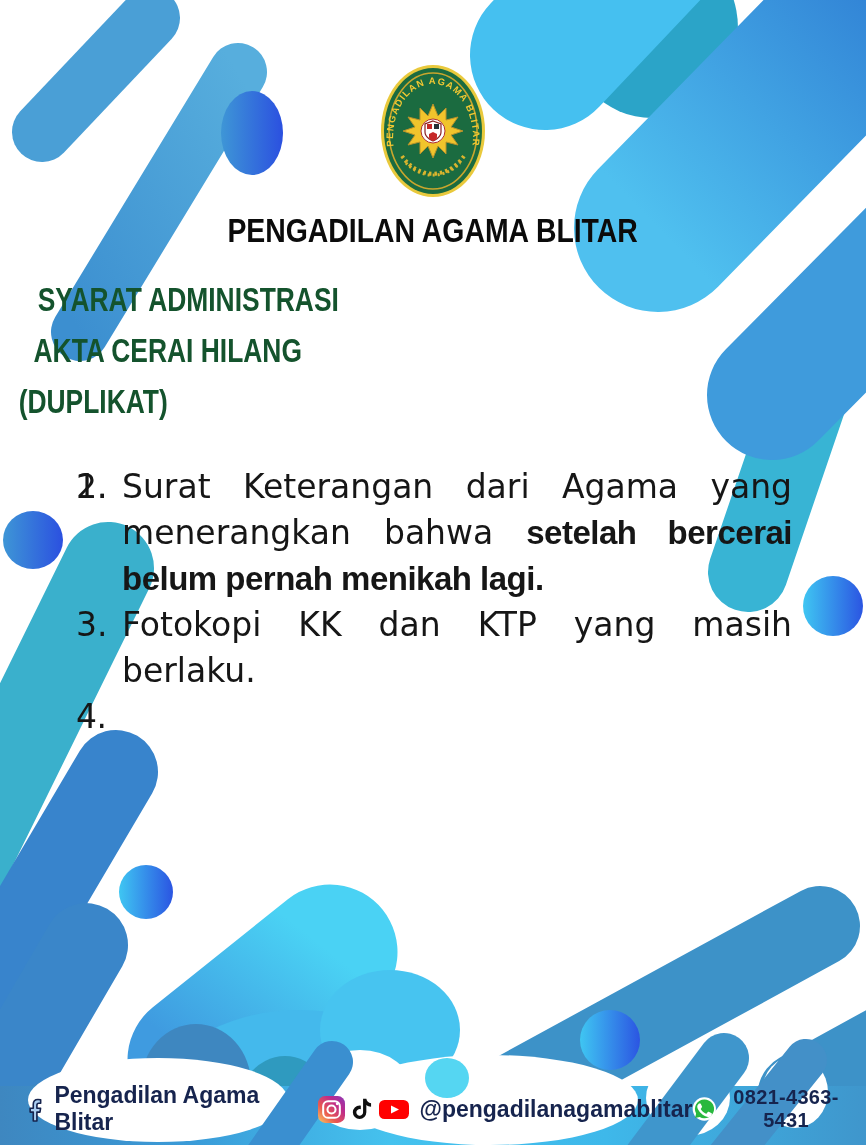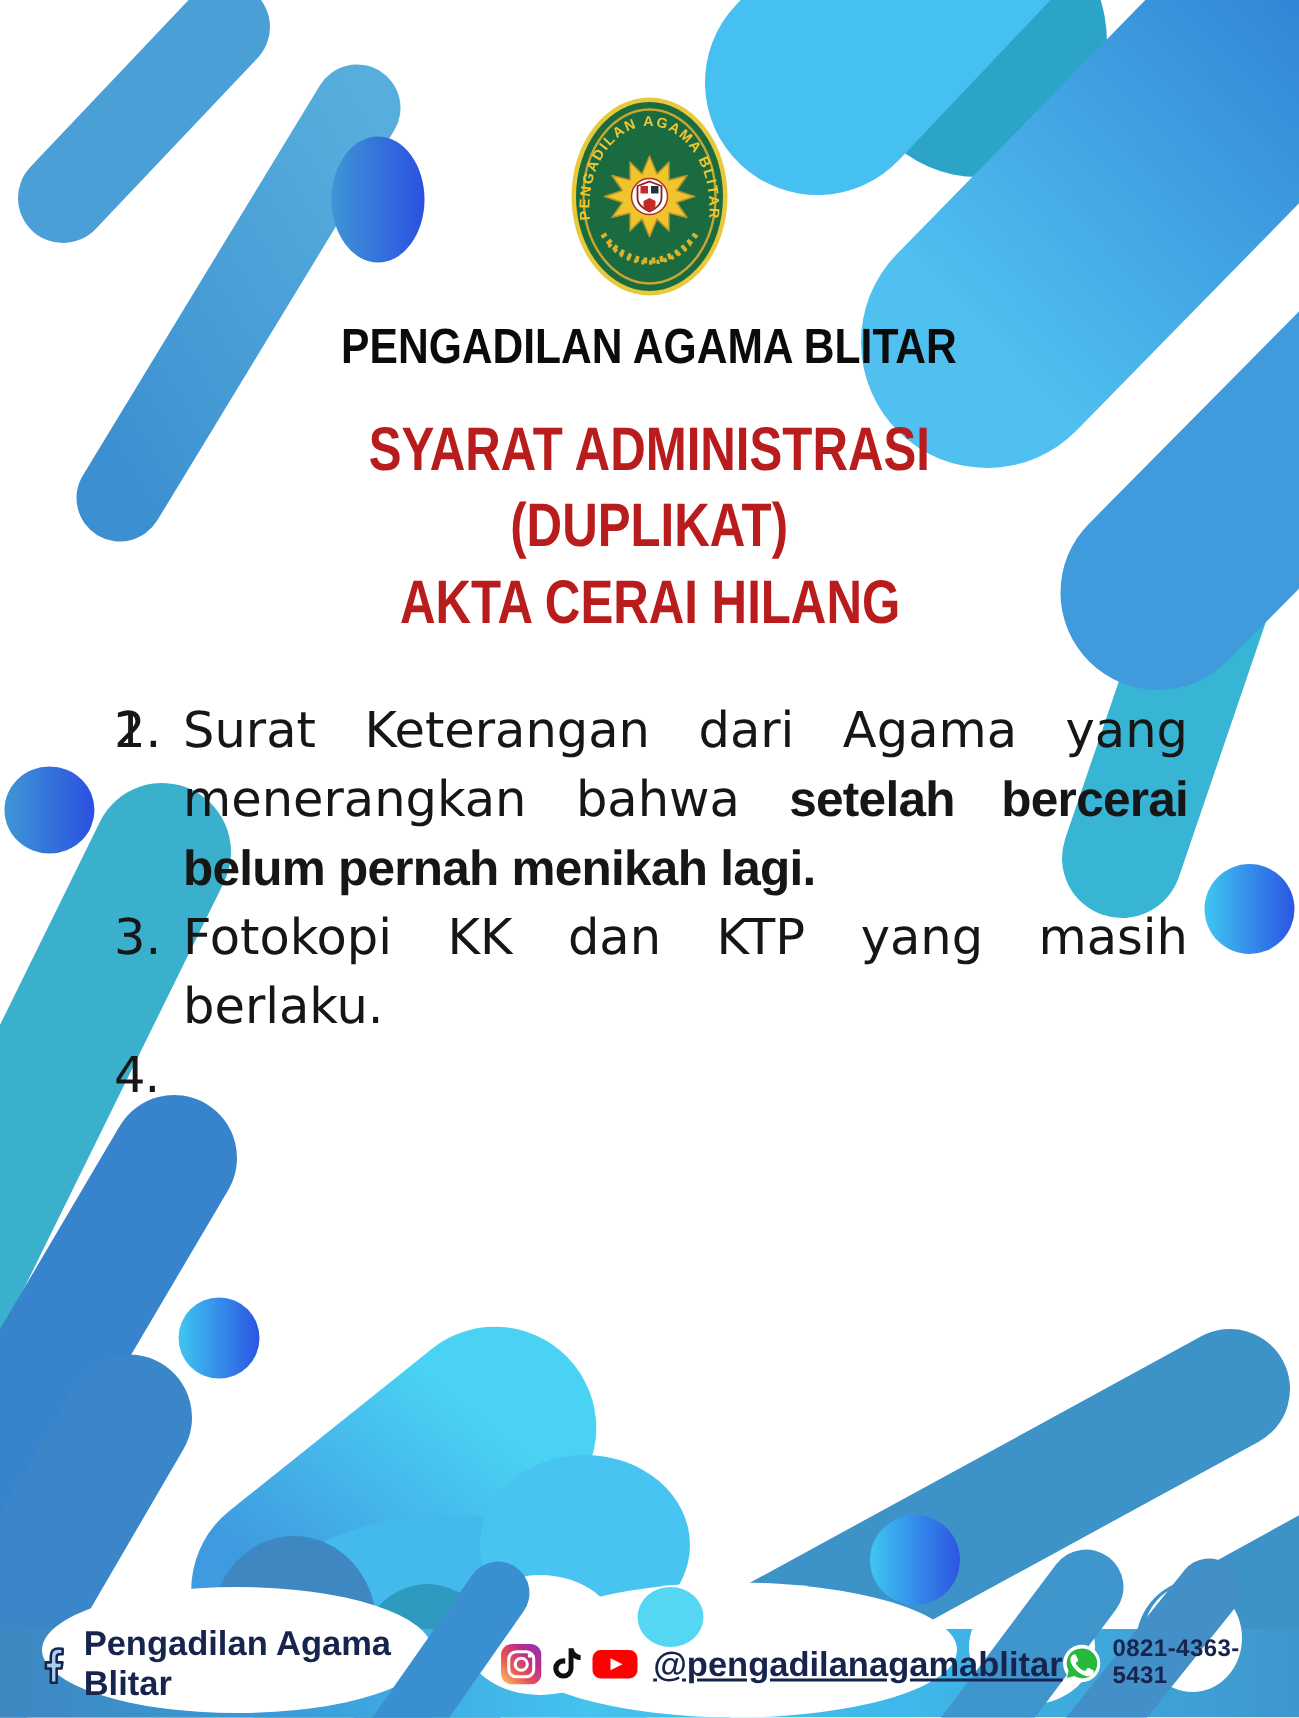--- a/index.html
+++ b/index.html
@@ -7,45 +7,45 @@
     width:866px;height:1145px;position:relative;overflow:hidden;
     background:#ffffff;font-family:"Liberation Sans",sans-serif;
   }
   .bg-svg{position:absolute;inset:0;z-index:0;}
   .logo{position:absolute;left:50%;top:64px;transform:translateX(-50%);z-index:2;}
   .org-name{
     position:absolute;top:211px;left:0;right:0;text-align:center;z-index:2;
     font-weight:bold;font-size:33px;line-height:40px;color:#0b0b0b;white-space:nowrap;
   }
   .main-title{
-    position:absolute;top:274px;left:0;right:0;text-align:center;z-index:2;
-    font-weight:bold;font-size:41px;line-height:51px;color:#b91c1c;white-space:nowrap;
+    position:absolute;top:274px;left:0;right:0;z-index:2;
+    font-weight:bold;font-size:33px;line-height:51px;color:#14532d;white-space:nowrap;
   }
   .squeeze{display:inline-block;transform:scaleX(.8);transform-origin:center;white-space:nowrap;}
   .squeeze-wide{display:inline-block;transform:scaleX(.86);transform-origin:center;white-space:nowrap;}
   .req-list{
     position:absolute;top:464px;left:76px;width:716px;z-index:2;margin:0;padding:0;list-style:none;
     font-family:"DejaVu Sans",sans-serif;font-size:33px;line-height:46px;color:#161616;
   }
   .req-item{position:relative;padding-left:46px;text-align:justify;text-justify:inter-word;}
   .req-item:last-child{letter-spacing:-0.6px;word-spacing:-3px;}
   .req-num{position:absolute;left:0;top:0;}
   .req-item strong{font-family:"Liberation Sans",sans-serif;font-weight:bold;letter-spacing:-0.5px;}
   .footer{
     position:absolute;left:0;right:0;bottom:0;height:64px;z-index:3;
     display:flex;align-items:center;box-sizing:border-box;padding:0 18px 8px 24px;
     color:#16244e;
   }
   .fb-group,.handle-group,.wa-group{display:flex;align-items:center;}
   .fb-group{gap:9px;}
   .footer-label{font-size:23px;font-weight:bold;}
   .icon-row{display:flex;align-items:center;gap:3px;margin-left:42px;}
-  .handle{font-size:23px;font-weight:bold;margin-left:9px;text-decoration:underline;}
+  .handle{font-size:23px;font-weight:bold;margin-left:9px;}
   .wa-group{margin-left:auto;gap:7px;}
-  .wa-number{font-size:16px;font-weight:bold;letter-spacing:0.3px;}
+  .wa-number{font-size:20px;font-weight:bold;letter-spacing:0.3px;text-align:center;}
   .icon{display:block;}
 </style>
 </head>
 <body>
 
 <svg class="bg-svg" width="866" height="1145" viewBox="0 0 866 1145" aria-hidden="true">
   <defs>
     <linearGradient id="gTL" x1="0" y1="1" x2="1" y2="0">
       <stop offset="0" stop-color="#3c8fd0"></stop>
         <stop offset="1" stop-color="#57aedd"></stop>
@@ -134,22 +134,22 @@
   </g>
   <path d="M 22,92 A 40,48 0 0 0 84,92" stroke="#d8b42e" stroke-width="4" fill="none" stroke-dasharray="2.5 3"></path>
   <path d="M 26,99 A 40,46 0 0 0 80,99" stroke="#d8b42e" stroke-width="3" fill="none" stroke-dasharray="2 3"></path>
 </svg>
 
 <div class="org-name">
   <span class="squeeze-wide">PENGADILAN AGAMA BLITAR</span>
 </div>
 <div class="main-title">
   <div><span class="squeeze">SYARAT ADMINISTRASI</span></div>
+  <div><span class="squeeze">AKTA CERAI HILANG</span></div>
   <div><span class="squeeze">(DUPLIKAT)</span></div>
-  <div><span class="squeeze">AKTA CERAI HILANG</span></div>
 </div>
 
 <ol class="req-list">
     <li class="req-item"><span class="req-num">1.</span></li>
     <li class="req-item"><span class="req-num">2.</span><span>Surat Keterangan dari Agama yang menerangkan bahwa </span><strong>setelah bercerai belum pernah menikah lagi.</strong></li>
     <li class="req-item"><span class="req-num">3.</span><span>Fotokopi KK dan KTP yang masih berlaku.</span></li>
     <li class="req-item"><span class="req-num">4.</span></li>
   </ol>
 
 <div class="footer">

